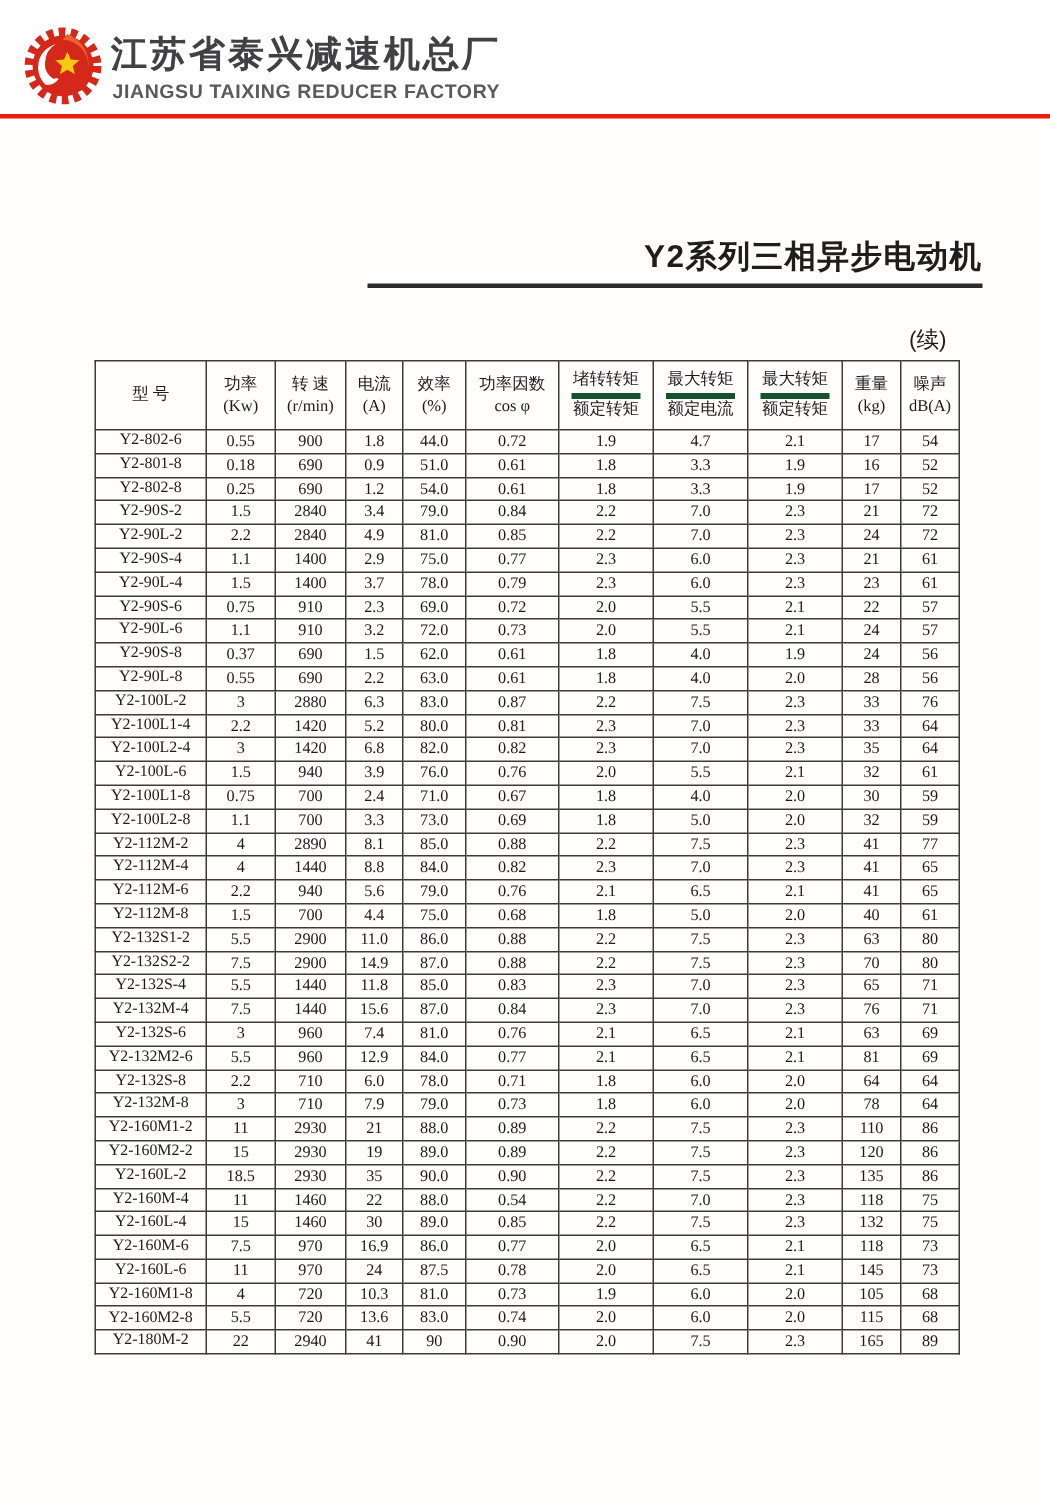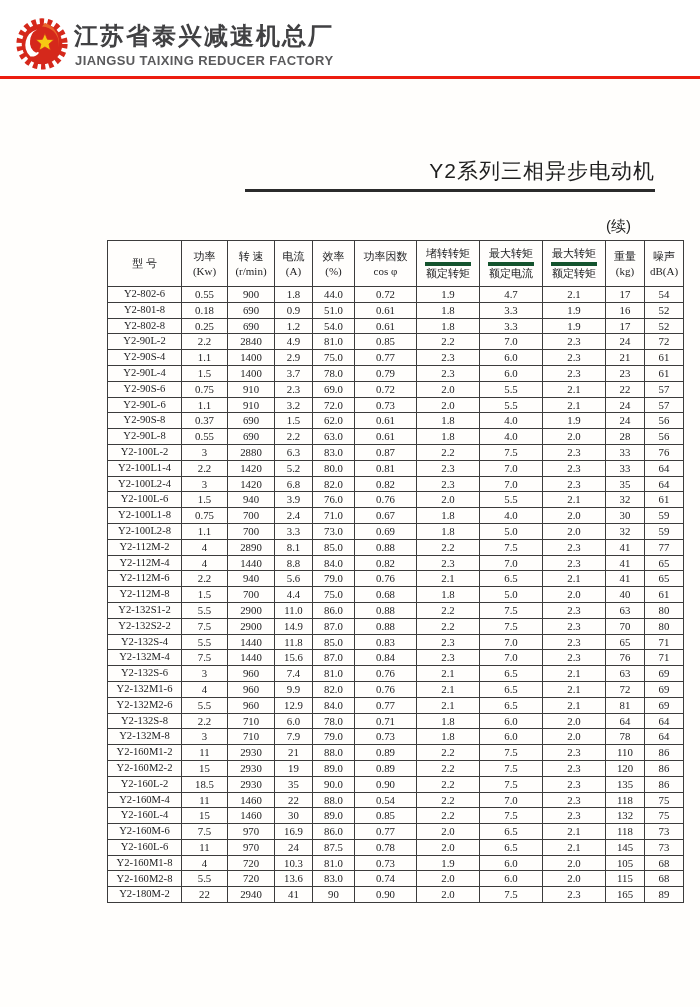--- a/index.html
+++ b/index.html
@@ -22,30 +22,30 @@
   }
   .company-en {
     position: absolute; left: 75px; top: 53px;
     font-size: 13px; font-weight: bold; color: #5a5a5c;
     letter-spacing: 0.4px; white-space: nowrap;
   }
   .red-rule { position: absolute; left: 0; top: 76px; width: 700px; height: 3px; background: #ec150b; background: #ec1c0f; }
   
   .doc-title {
     position: absolute; right: 45px; top: 157px;
-    font-size: 21px; font-weight: normal; color: #1e1e1e;
+    font-size: 21px; font-weight: bold; color: #1e1e1e;
     letter-spacing: 1px; white-space: nowrap;
   }
   .title-rule { position: absolute; left: 245px; top: 189px; width: 410px; height: 2.5px; background: #2b2b2b; }
   .continued-label {
     position: absolute; right: 69px; top: 217px;
     font-size: 15px; color: #1e1e1e; white-space: nowrap;
   }
   
-  .spec-table-wrap { position: absolute; left: 63px; top: 240px; width: 576px; margin-left: 44px; }
+  .spec-table-wrap { position: absolute; left: 63px; top: 240px; width: 576px; }
   table.spec {
     width: 576px;
     border-collapse: collapse;
     table-layout: fixed;
     font-family: "Liberation Serif", serif;
     color: #1b1b1d;
   }
   table.spec th, table.spec td {
     border: 1px solid #3c3c3c;
     text-align: center;
@@ -184,20 +184,33 @@
               <td>1.2</td>
               <td>54.0</td>
               <td>0.61</td>
               <td>1.8</td>
               <td>3.3</td>
               <td>1.9</td>
               <td>17</td>
               <td>52</td>
             </tr>
             <tr>
+              <td>Y2-90S-2</td>
+              <td>1.5</td>
+              <td>2840</td>
+              <td>3.4</td>
+              <td>79.0</td>
+              <td>0.84</td>
+              <td>2.2</td>
+              <td>7.0</td>
+              <td>2.3</td>
+              <td>21</td>
+              <td>72</td>
+            </tr>
+            <tr>
               <td>Y2-90L-2</td>
               <td>2.2</td>
               <td>2840</td>
               <td>4.9</td>
               <td>81.0</td>
               <td>0.85</td>
               <td>2.2</td>
               <td>7.0</td>
               <td>2.3</td>
               <td>24</td>
@@ -467,33 +480,20 @@
               <td>Y2-132S-6</td>
               <td>3</td>
               <td>960</td>
               <td>7.4</td>
               <td>81.0</td>
               <td>0.76</td>
               <td>2.1</td>
               <td>6.5</td>
               <td>2.1</td>
               <td>63</td>
-              <td>69</td>
-            </tr>
-            <tr>
-              <td>Y2-132M1-6</td>
-              <td>4</td>
-              <td>960</td>
-              <td>9.9</td>
-              <td>82.0</td>
-              <td>0.76</td>
-              <td>2.1</td>
-              <td>6.5</td>
-              <td>2.1</td>
-              <td>72</td>
               <td>69</td>
             </tr>
             <tr>
               <td>Y2-132M2-6</td>
               <td>5.5</td>
               <td>960</td>
               <td>12.9</td>
               <td>84.0</td>
               <td>0.77</td>
               <td>2.1</td>

